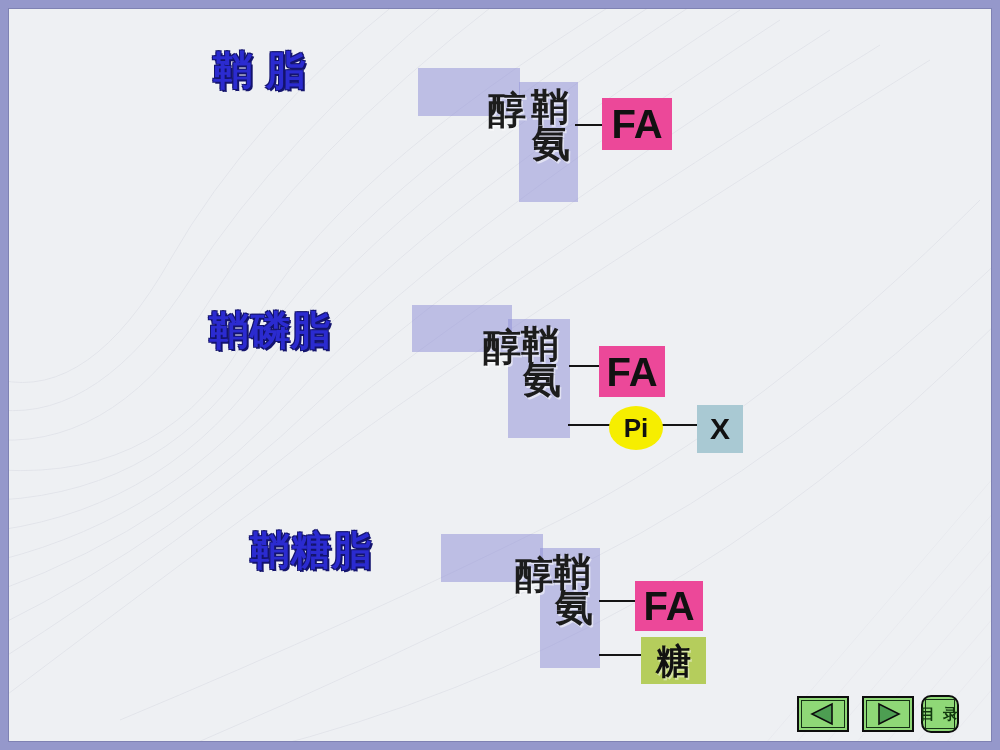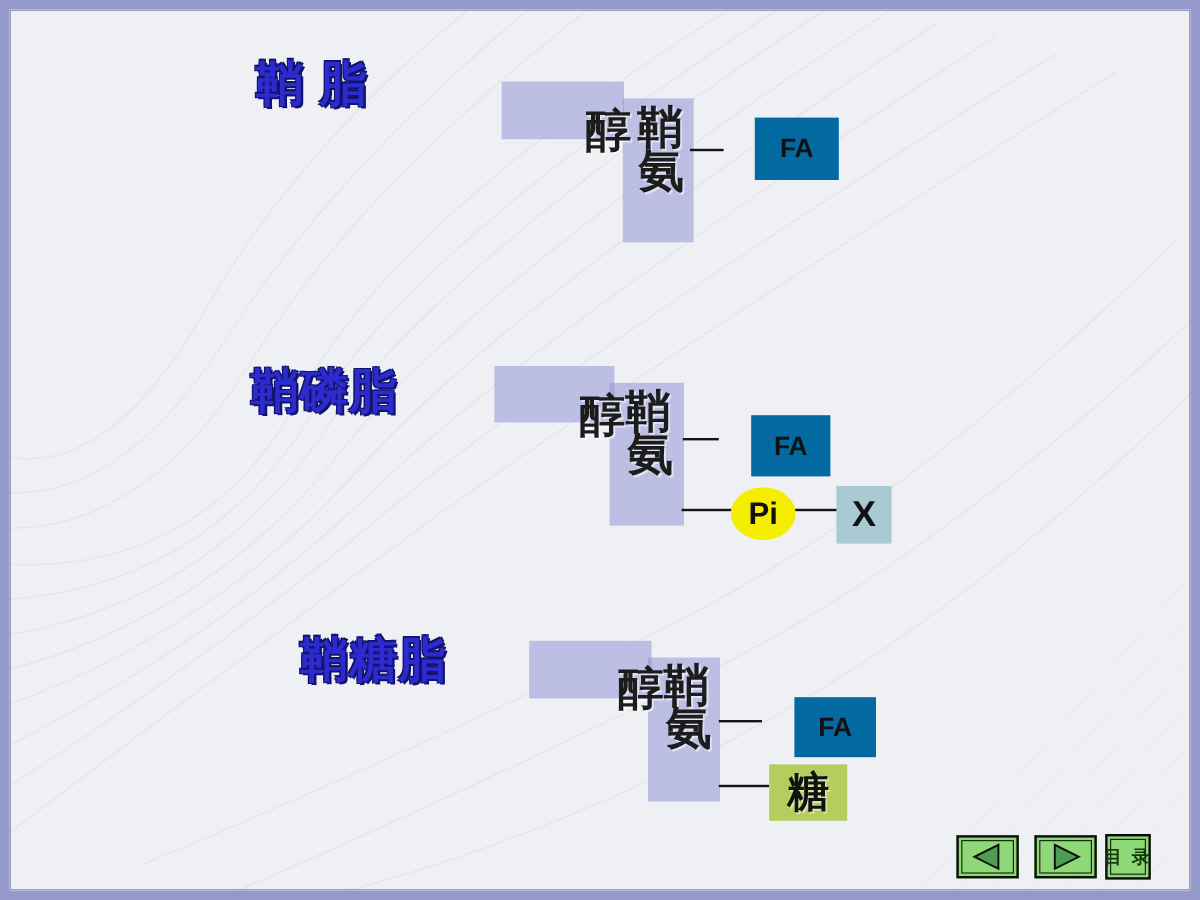--- a/index.html
+++ b/index.html
@@ -38,36 +38,36 @@
     white-space:nowrap;
   }
   .connector{
     position:absolute;z-index:2;height:2px;background:#141414;
   }
   .node{
     position:absolute;z-index:3;
     display:flex;align-items:center;justify-content:center;
     font-weight:bold;color:#111;line-height:1;
   }
-  .node-fa{background:#0369a1;font-size:22px;margin-left:27px;}
+  .node-fa{background:#ec4899;font-size:40px;}
   .node-pi{background:#f6ee00;border-radius:50%;font-size:26px;}
   .node-x{background:#a9c9d3;font-size:30px;}
   .node-sugar{background:#b5cd5c;font-size:35px;
     text-shadow:1.5px 1.5px 0 rgba(255,255,255,0.45);}
   
   #title-1{left:213px;top:50px;}
   #hrect-1{left:418px;top:68px;width:102px;height:48px;}
   #vrect-1{left:519px;top:82px;width:59px;height:120px;}
   #alc-1{left:488px;top:91px;}
   #sph-1{left:531px;top:88px;}
   #ami-1{left:532px;top:124px;}
   #line-1a{left:575px;top:124px;width:28px;}
   #fa-1{left:602px;top:98px;width:70px;height:52px;}
   
-  #title-2{left:209px;top:310px;font-family:Liberation Mono, monospace;}
+  #title-2{left:209px;top:310px;}
   #hrect-2{left:412px;top:305px;width:100px;height:47px;}
   #vrect-2{left:508px;top:319px;width:62px;height:119px;}
   #alc-2{left:483px;top:328px;}
   #sph-2{left:521px;top:325px;}
   #ami-2{left:523px;top:360px;}
   #line-2a{left:569px;top:365px;width:30px;}
   #fa-2{left:599px;top:346px;width:66px;height:51px;}
   #line-2b{left:568px;top:424px;width:42px;}
   #pi-2{left:609px;top:406px;width:54px;height:44px;}
   #line-2c{left:662px;top:424px;width:36px;}
@@ -88,21 +88,21 @@
     position:absolute;z-index:5;
     background:#8fd877;border:2px solid #0d0d0d;
     box-sizing:border-box;padding:0;cursor:pointer;
   }
   .nav-inner{
     position:absolute;inset:2px;border:1px solid #143014;
     display:flex;align-items:center;justify-content:center;
   }
   #nav-prev{left:797px;top:696px;width:52px;height:36px;}
   #nav-next{left:862px;top:696px;width:52px;height:36px;}
-  #nav-toc{left:921px;top:695px;width:38px;height:38px;}
+  #nav-toc{left:921px;top:695px;width:38px;height:38px;border-radius:10px;}
   .toc-text{
     font-size:15px;font-weight:bold;color:#12380f;
     letter-spacing:2px;white-space:nowrap;
     font-family:"Liberation Sans", sans-serif;
   }
 </style>
 </head>
 <body>
 
 <svg class="bg-svg" width="1000" height="750" viewBox="0 0 1000 750">

